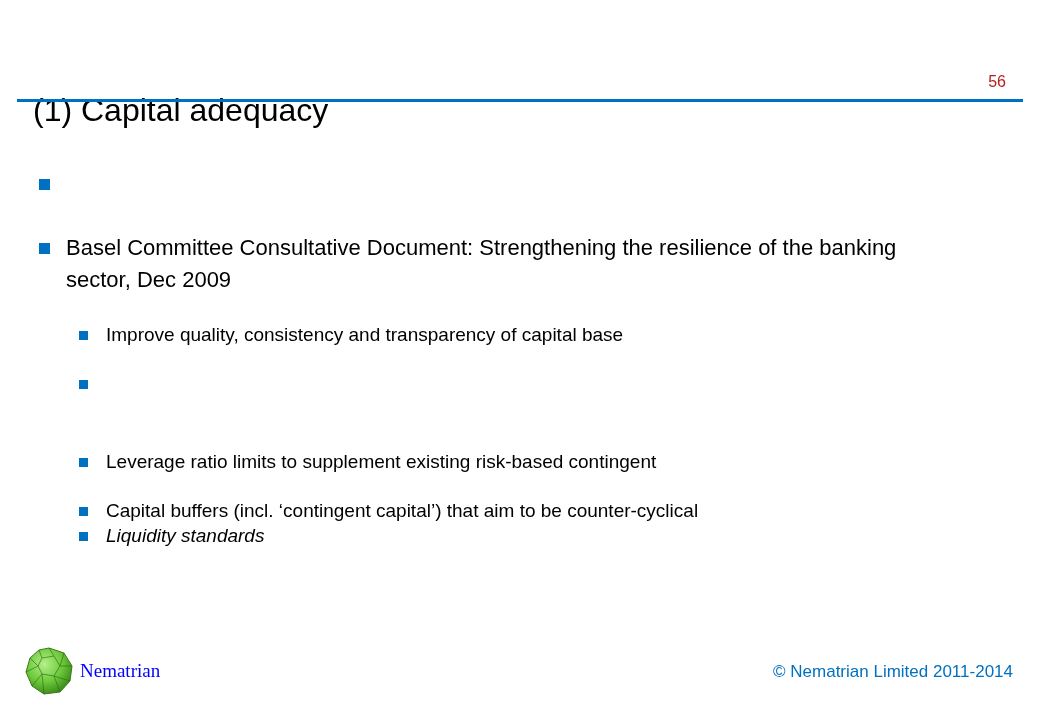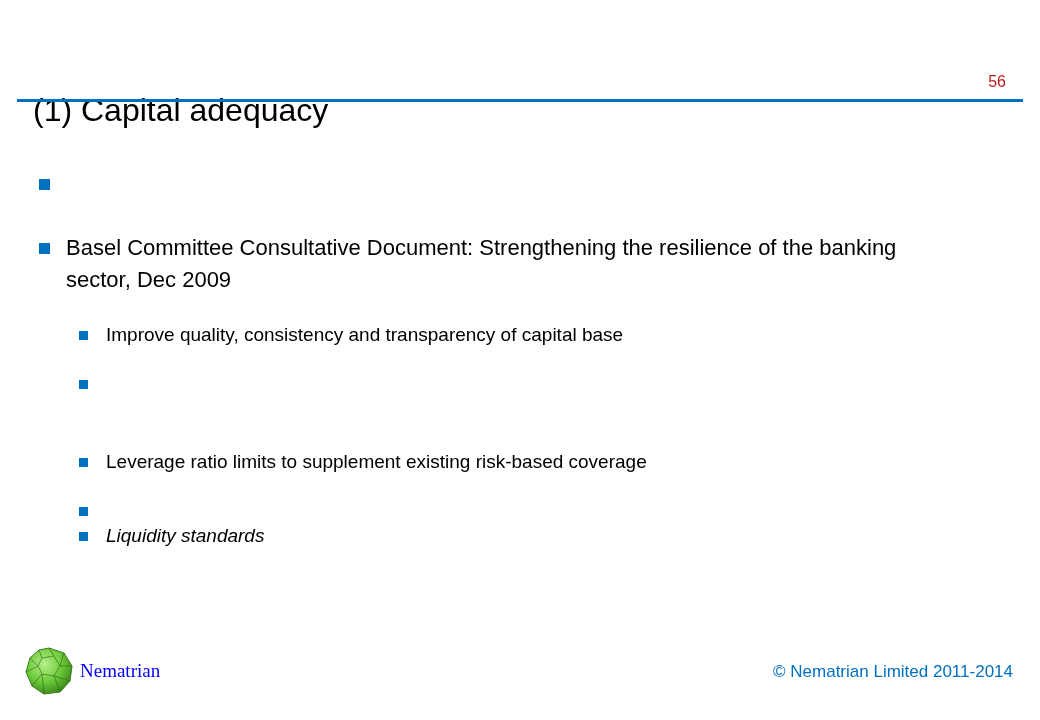--- a/index.html
+++ b/index.html
@@ -125,25 +125,26 @@
     <span class="marker"></span>
     <span>Improve quality, consistency and transparency of capital base</span>
   </div>
 
   <div class="bullet-l2" style="top:370px; width:810px;">
     <span class="marker"></span>
   </div>
 
   <div class="bullet-l2" style="top:448px;">
     <span class="marker"></span>
-    <span>Leverage ratio limits to supplement existing risk-based coverage</span>
+    <span>Leverage ratio limits to supplement existing risk-based contingent</span>
   </div>
 
   <div class="bullet-l2" style="top:497px;">
     <span class="marker"></span>
+    <span>Capital buffers (incl. ‘contingent capital’) that aim to be counter-cyclical</span>
   </div>
 
   <div class="bullet-l2" style="top:522px;font-style:italic;">
     <span class="marker"></span>
     <span>Liquidity standards</span>
   </div>
 </div>
 
 <div class="footer-logo">
   <svg width="50" height="50" viewBox="0 0 50 50">

